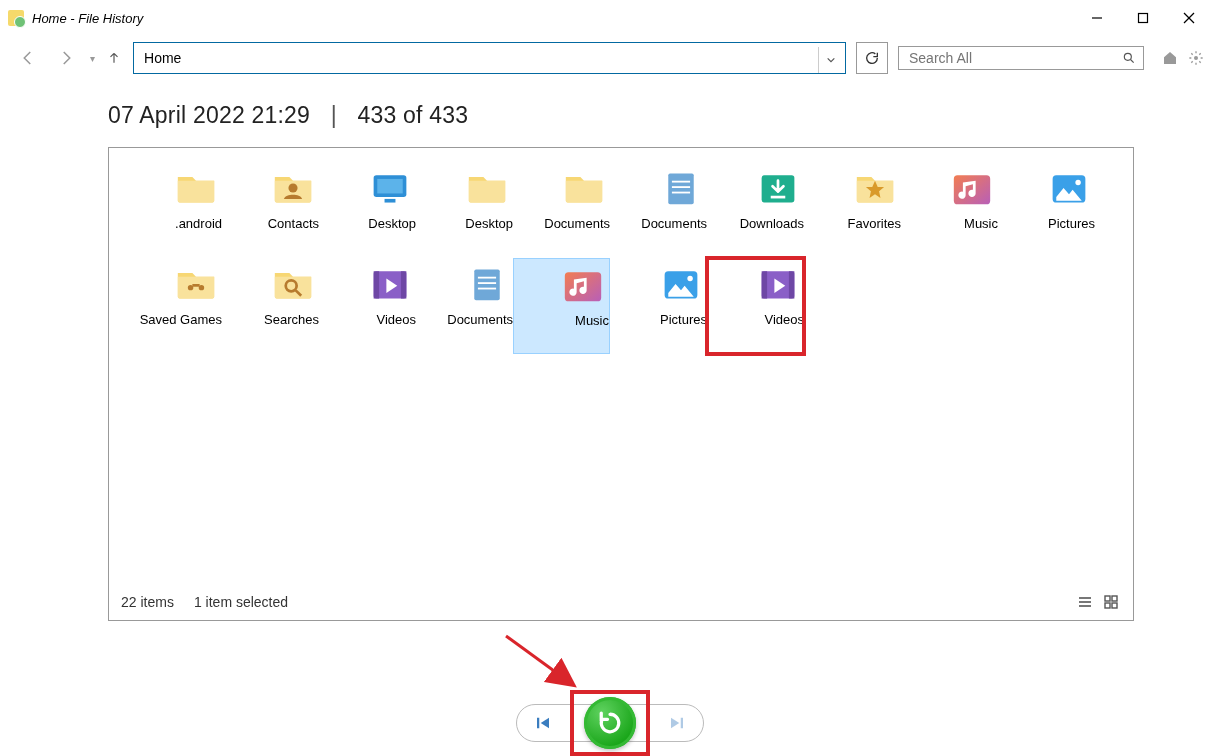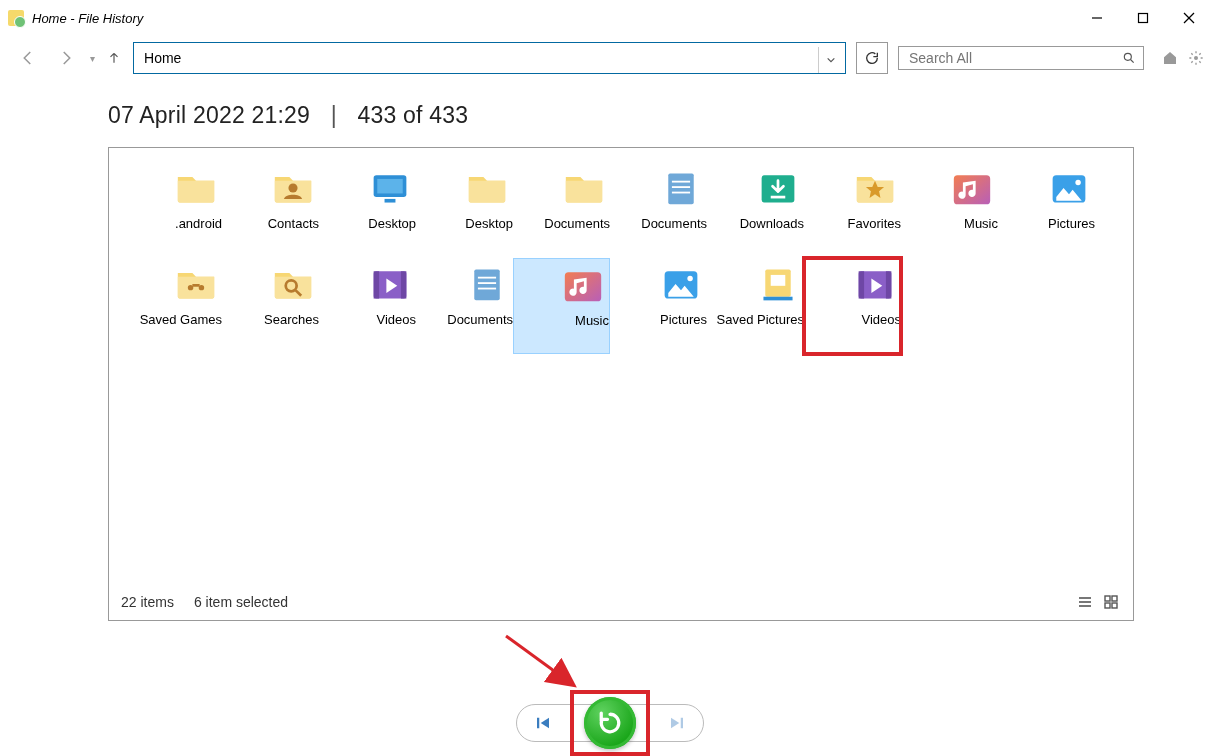--- a/index.html
+++ b/index.html
@@ -317,45 +317,35 @@
           <div class="folder-item">
             <div class="icon-wrap">
               <svg class="folder-svg" viewBox="0 0 48 44">
                 <rect x="6" y="8" width="36" height="30" rx="4" fill="#3aa0e8"></rect>
                 <path d="M10 32l8-10 6 7 4-5 10 12H10z" fill="#fff"></path>
                 <circle cx="34" cy="16" r="3" fill="#fff"></circle>
               </svg>
             </div>
             <div class="label">Pictures</div>
           </div>
-          <div class="folder-item">
-            <div class="icon-wrap">
-              <svg class="folder-svg" viewBox="0 0 48 44">
-                <rect x="10" y="6" width="28" height="30" rx="2" fill="#f7d774"></rect>
-                <rect x="8" y="36" width="32" height="4" fill="#2e8fd6"></rect>
-                <rect x="16" y="12" width="16" height="12" fill="#fff"></rect>
-              </svg>
-            </div>
-            <div class="label">Saved Pictures</div>
-          </div>
           <div class="folder-item highlighted">
             <div class="icon-wrap">
               <svg class="folder-svg" viewBox="0 0 48 44">
                 <rect x="6" y="8" width="36" height="30" rx="3" fill="#8a5fc7"></rect>
                 <rect x="6" y="8" width="6" height="30" fill="#6e47a5"></rect>
                 <rect x="36" y="8" width="6" height="30" fill="#6e47a5"></rect>
                 <path d="M20 16v16l12-8z" fill="#fff"></path>
               </svg>
             </div>
             <div class="label">Videos</div>
           </div>
         </div>
       <div class="status-row">
         <span class="st">22 items</span>
-        <span class="st">6 item selected</span>
+        <span class="st">1 item selected</span>
         <div class="view-btns">
           <div class="vb">
               <svg width="16" height="16" viewBox="0 0 16 16">
                 <line x1="2" y1="4" x2="14" y2="4" stroke="#555" stroke-width="1.6"></line>
                 <line x1="2" y1="8" x2="14" y2="8" stroke="#555" stroke-width="1.6"></line>
                 <line x1="2" y1="12" x2="14" y2="12" stroke="#555" stroke-width="1.6"></line>
               </svg>
             </div>
           <div class="vb">
               <svg width="16" height="16" viewBox="0 0 16 16">

